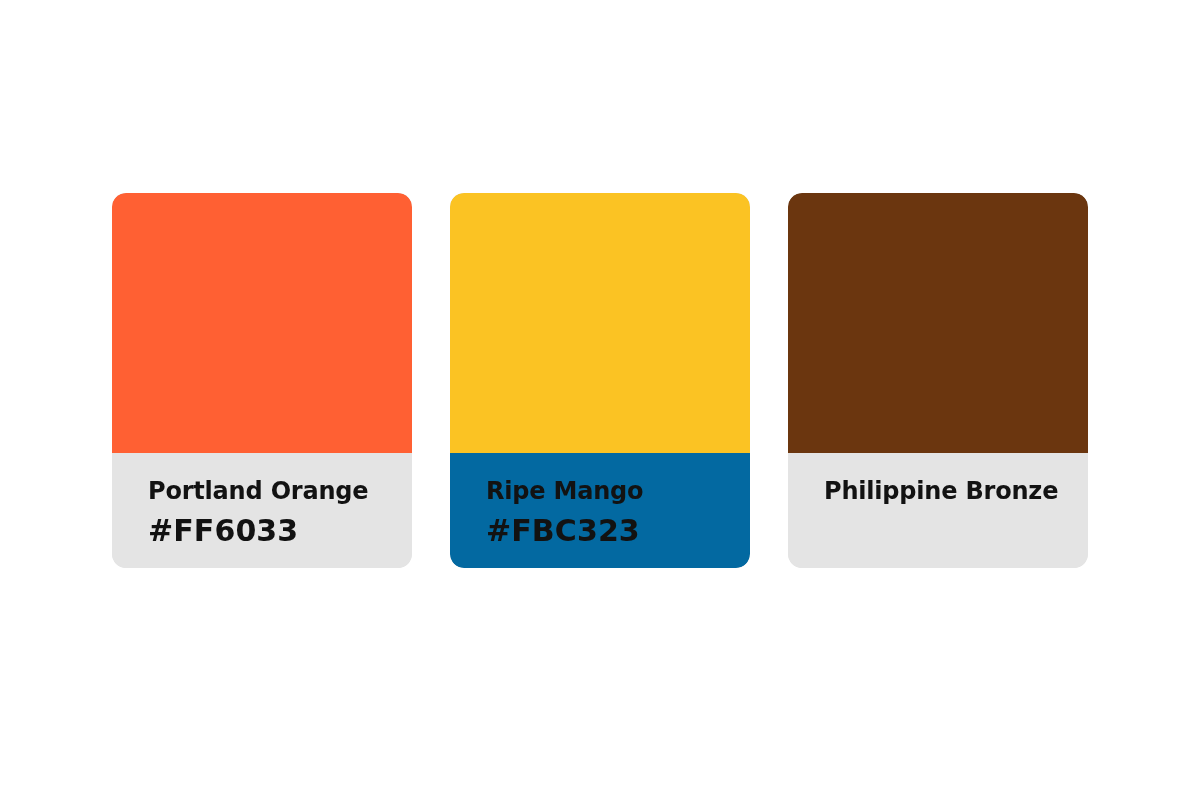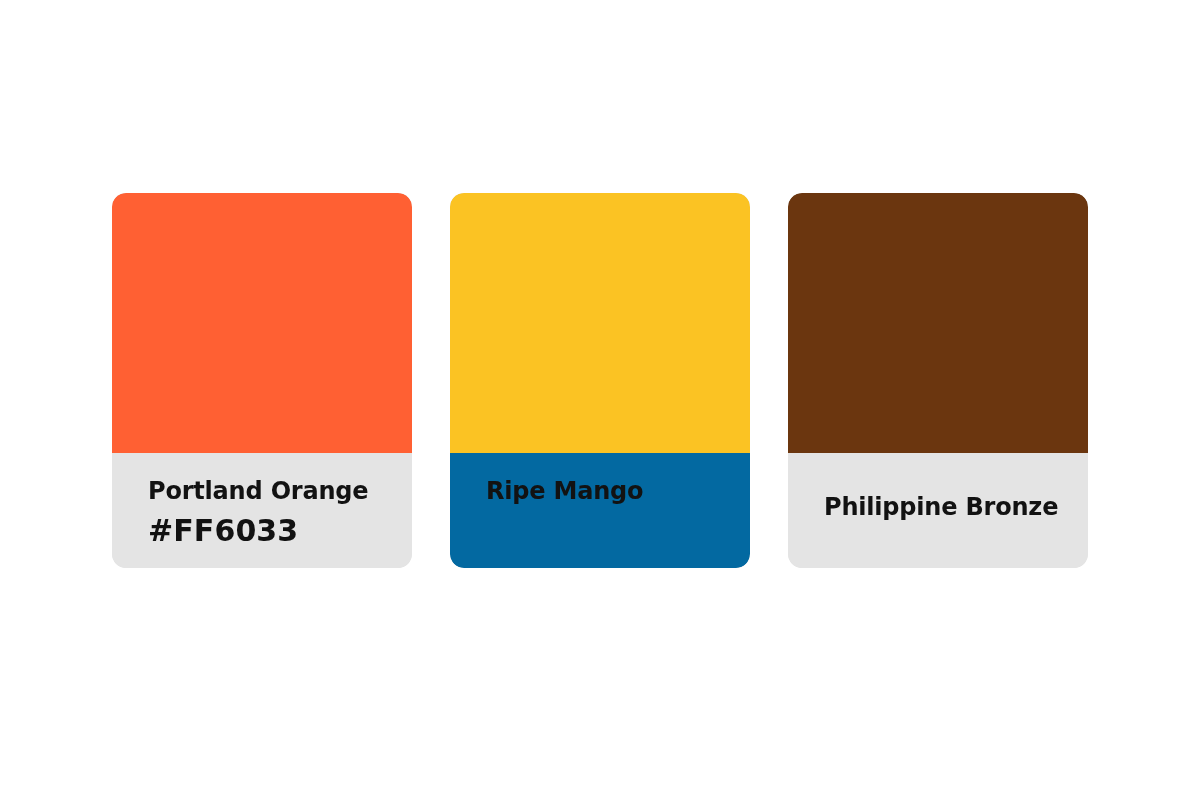--- a/index.html
+++ b/index.html
@@ -92,24 +92,25 @@
       <div class="card-caption" style="background: rgb(228, 228, 228);">
         <div class="color-name" style="color: rgb(18, 18, 18);">Portland Orange</div>
         <div class="color-hex" style="color: rgb(18, 18, 18);">#FF6033</div>
       </div>
     </div>
 
     <div class="color-card" style="background: rgb(228, 228, 228);">
       <div class="color-chip" style="background: rgb(251, 195, 35);"></div>
       <div class="card-caption" style="background: #0369a1;">
         <div class="color-name" style="color: rgb(18, 18, 18);">Ripe Mango</div>
+        <div class="color-hex" style="color: rgb(18, 18, 18);">#FBC323</div>
       </div>
     </div>
 
     <div class="color-card" style="background: rgb(228, 228, 228);">
       <div class="color-chip" style="background: rgb(107, 54, 15);"></div>
       <div class="card-caption" style="background: rgb(228, 228, 228);">
-        <div class="color-name" style="color: rgb(18, 18, 18); margin-top: 16px;">Philippine Bronze</div>
+        <div class="color-name" style="color: rgb(18, 18, 18);">Philippine Bronze</div>
       </div>
     </div>
 
   </div>
 </div>
 
 </body></html>

